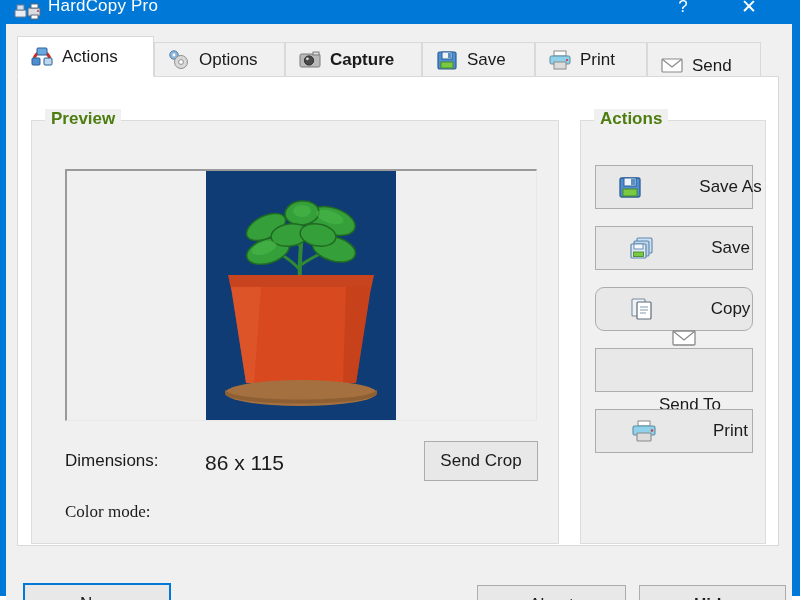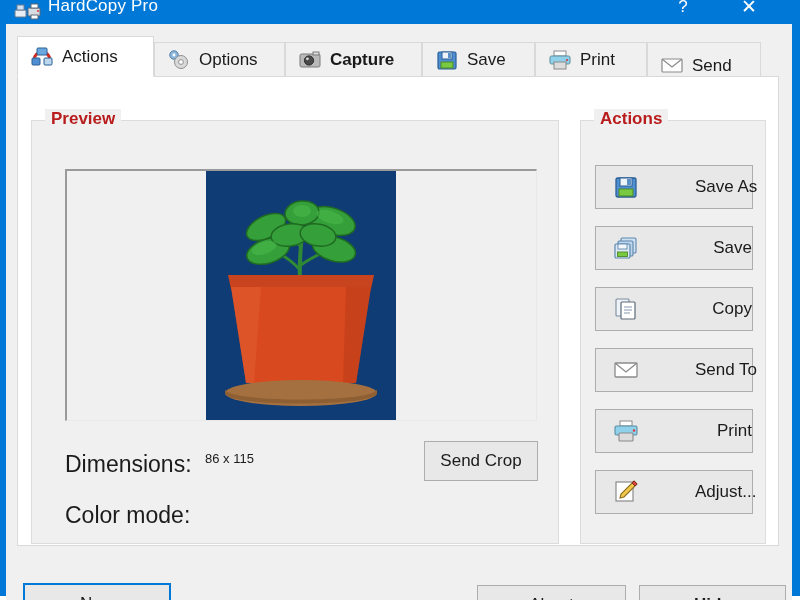--- a/index.html
+++ b/index.html
@@ -118,21 +118,21 @@
     box-sizing: border-box;
   }
   .gb-title {
     position: absolute;
     top: -12px;
     left: 13px;
     background: #f0f0f0;
     padding: 0 6px;
     font-size: 17px;
     font-weight: bold;
-    color: #b91c1c;
+    color: #4d7c0f;
     white-space: nowrap;
   }
   #gb-preview { left: 25px; top: 96px; width: 528px; height: 424px; }
   #gb-actions { left: 574px; top: 96px; width: 186px; height: 424px; }
 
   
   #preview-frame {
     position: absolute;
     left: 33px; top: 48px;
     width: 472px; height: 252px;
@@ -150,33 +150,33 @@
     width: 190px; height: 250px;
     background: #103c75;
   }
 
   
   #plant { position:absolute; left:0; top:0; width:190px; height:250px; }
 
   
   .info-label {
     position: absolute;
-    font-size: 23px;
+    font-size: 17px;
     color: #1b1b1b;
     white-space: nowrap;
   }
   .info-value {
     position: absolute;
-    font-size: 13px;
+    font-size: 21px;
     color: #1b1b1b;
     white-space: nowrap;
   }
   #lbl-dim    { left: 33px; top: 330px; }
   #val-dim    { left: 173px; top: 330px; }
-  #lbl-color  { left: 33px; top: 381px; }
+  #lbl-color  { left: 33px; top: 381px; font-family: Liberation Serif, serif; }
   #val-color  { left: 173px; top: 381px; }
 
   
   .btn {
     position: absolute;
     background: #e8e8e8;
     border: 1px solid #adadad;
     box-sizing: border-box;
     font-size: 17px;
     color: #1b1b1b;
@@ -186,33 +186,33 @@
     justify-content: center;
     white-space: nowrap;
   }
   #btn-autocrop {
     left: 392px; top: 320px;
     width: 114px; height: 40px;
   }
   .action-btn {
     left: 14px;
     width: 158px; height: 44px;
-    justify-content: space-between;
-    padding-left: 18px;
+    justify-content: center;
+    padding-left: 32px;
     gap: 45px;
   }
   .action-btn .aicon {
     width: 24px; height: 24px;
     flex: 0 0 24px;
     margin-right: 12px;
   }
   #abtn-saveas { top: 44px; }
   #abtn-save   { top: 105px; }
-  #abtn-copy   { top: 166px; }
-  #abtn-sendto { top: 227px; }
+  #abtn-copy   { top: 166px; border-radius: 9px; }
+  #abtn-sendto { top: 227px; flex-direction: column; }
   #abtn-print  { top: 288px; }
   #abtn-adjust { top: 349px; }
 
   
   #btn-new {
     left: 17px; top: 559px;
     width: 148px; height: 42px;
     border: 2px solid #0078d7;
     background: #e8e8e8;
   }
@@ -437,30 +437,20 @@
           <svg width="24" height="24" viewBox="0 0 24 24">
             <rect x="6" y="2" width="12" height="5" fill="#ffffff" stroke="#8a8a8a" stroke-width="1"></rect>
             <rect x="1" y="7" width="22" height="9" rx="1.5" fill="#8fd0ea" stroke="#5a8ea3" stroke-width="1.1"></rect>
             <rect x="5" y="14" width="14" height="8" rx="1" fill="#dcdcdc" stroke="#8a8a8a" stroke-width="1.1"></rect>
             <circle cx="20" cy="11.5" r="1.2" fill="#d33"></circle>
           </svg>
         </span>
         <span>Print</span>
       </div>
 
-      <div class="btn action-btn" id="abtn-adjust">
-        <span class="aicon">
-          <svg width="24" height="24" viewBox="0 0 24 24">
-            <rect x="2" y="2" width="17" height="19" fill="#ffffff" stroke="#8a8a8a" stroke-width="1.2"></rect>
-            <path d="M20 1 L23 4 L10 17 L6 18 L7 14 Z" fill="#f2c94c" stroke="#8a6d1e" stroke-width="1.1"></path>
-            <path d="M20 1 L23 4 L21 6 L18 3 Z" fill="#d94a3d" stroke="#8a2b22" stroke-width="1"></path>
-          </svg>
-        </span>
-        <span>Adjust...</span>
-      </div>
     </div>
 
     <div class="btn" id="btn-new">New</div>
     <div class="btn" id="btn-about">About</div>
     <div class="btn" id="btn-hide">Hide</div>
 
   </div>
 </div>
 
 </body></html>

